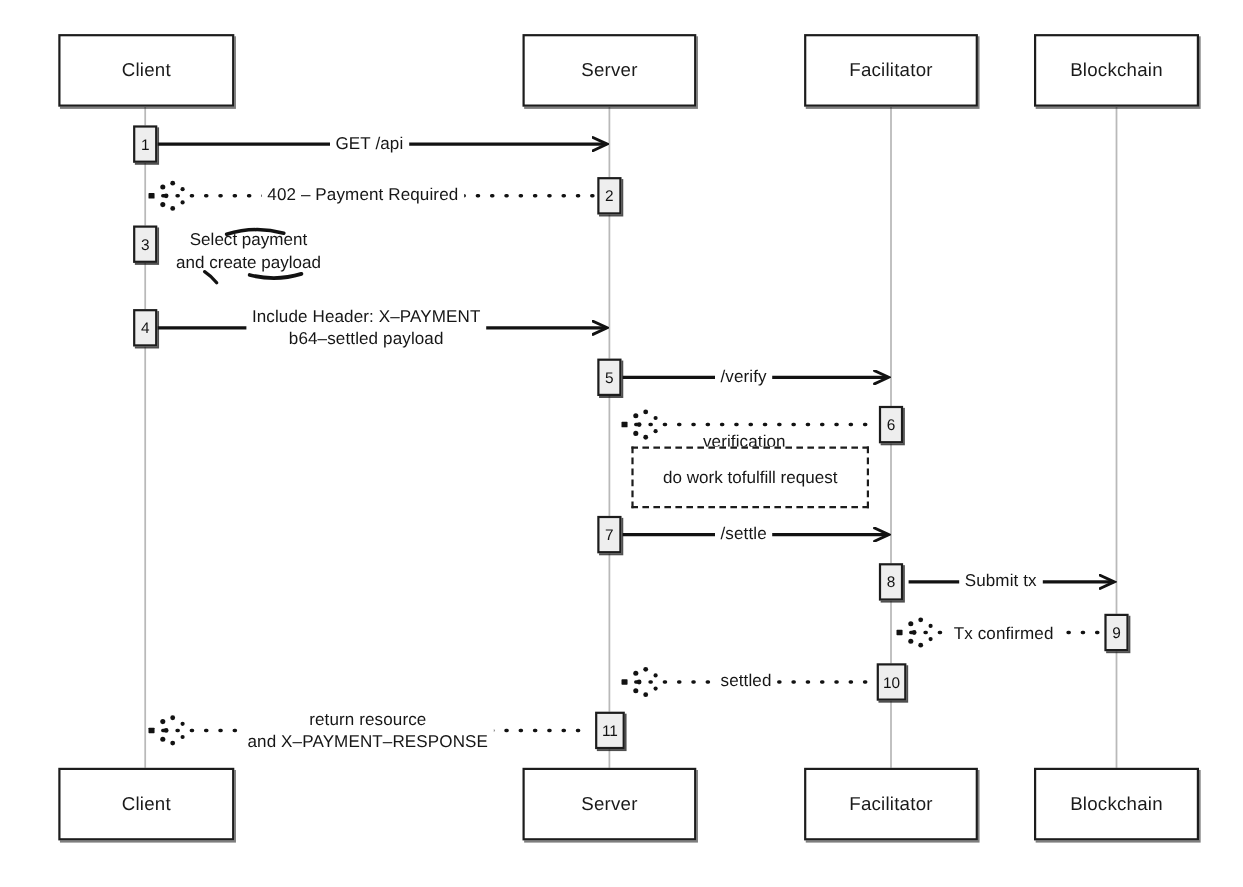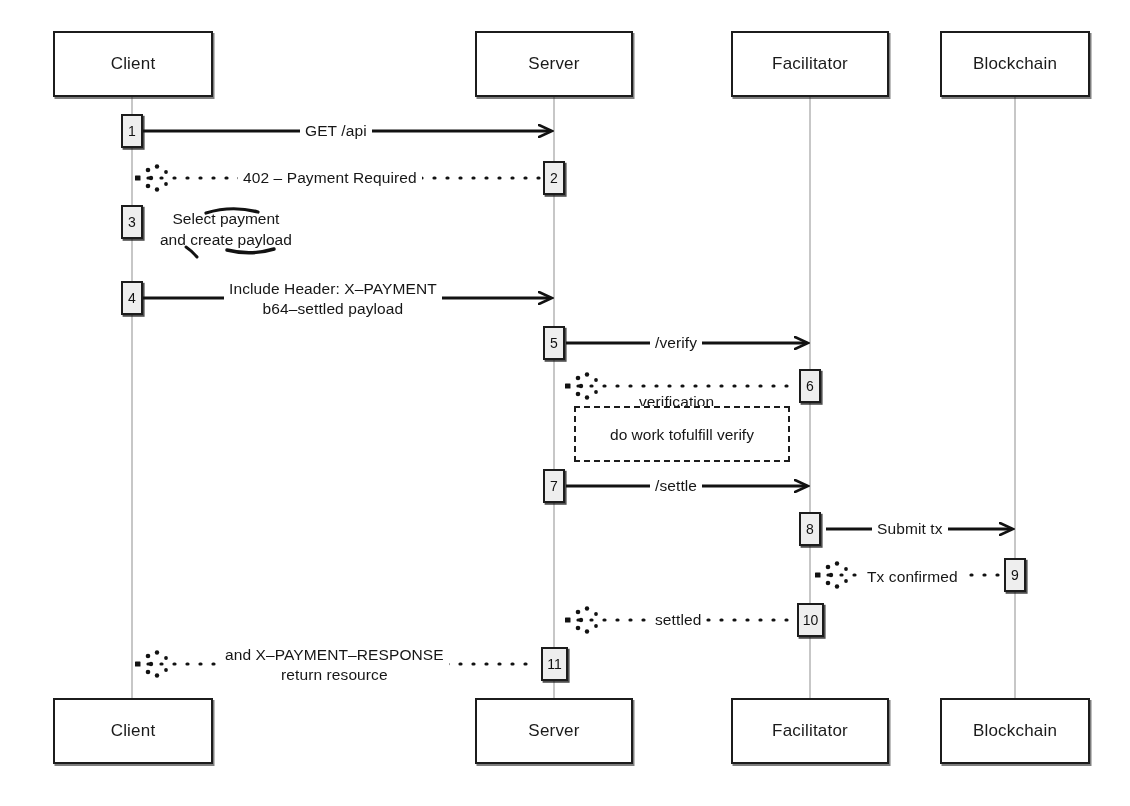--- a/index.html
+++ b/index.html
@@ -277,37 +277,37 @@
   <div class="msg-label" style="left:650px; top:333px;">
     <span>/verify</span>
   </div>
 
   <div class="msg-label" style="left:634px; top:376px;margin-top:16px;">
     <span>verification</span>
   </div>
 
   <div class="work-box" style="left:574px; top:406px; width:216px; height:56px;">
     <div class="wl">do work to</div>
-    <div class="wl">fulfill verify</div>
+    <div class="wl">fulfill request</div>
   </div>
 
   <div class="msg-label" style="left:650px; top:476px;">
     <span>/settle</span>
   </div>
 
   <div class="msg-label" style="left:872px; top:519px;">
     <span>Submit tx</span>
   </div>
 
   <div class="msg-label" style="left:862px; top:567px;">
     <span>Tx confirmed</span>
   </div>
 
   <div class="msg-label" style="left:650px; top:610px;">
     <span>settled</span>
   </div>
 
   <div class="msg-label" style="left:220px; top:645px;">
+    <div>return resource</div>
     <div>and X–PAYMENT–RESPONSE</div>
-    <div>return resource</div>
   </div>
 
 </div>
 
 </body></html>

